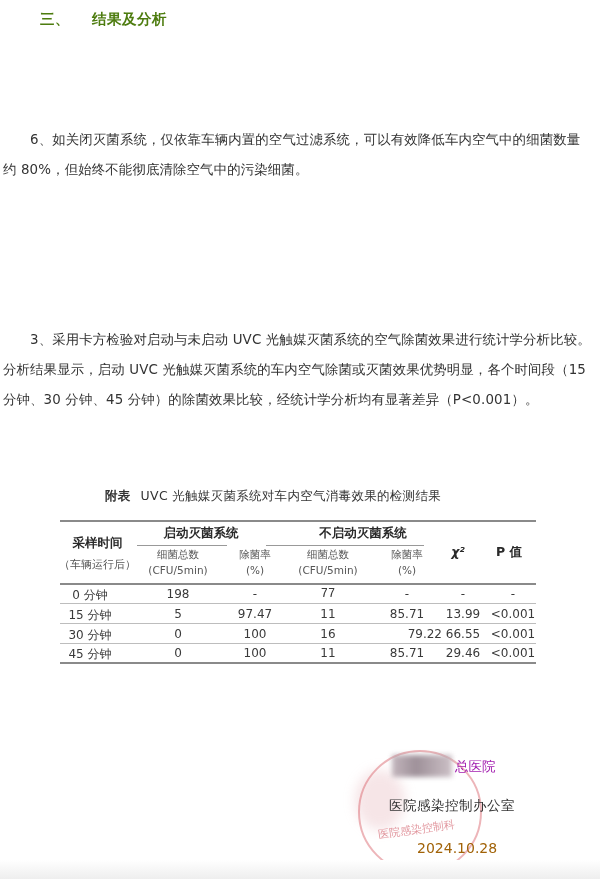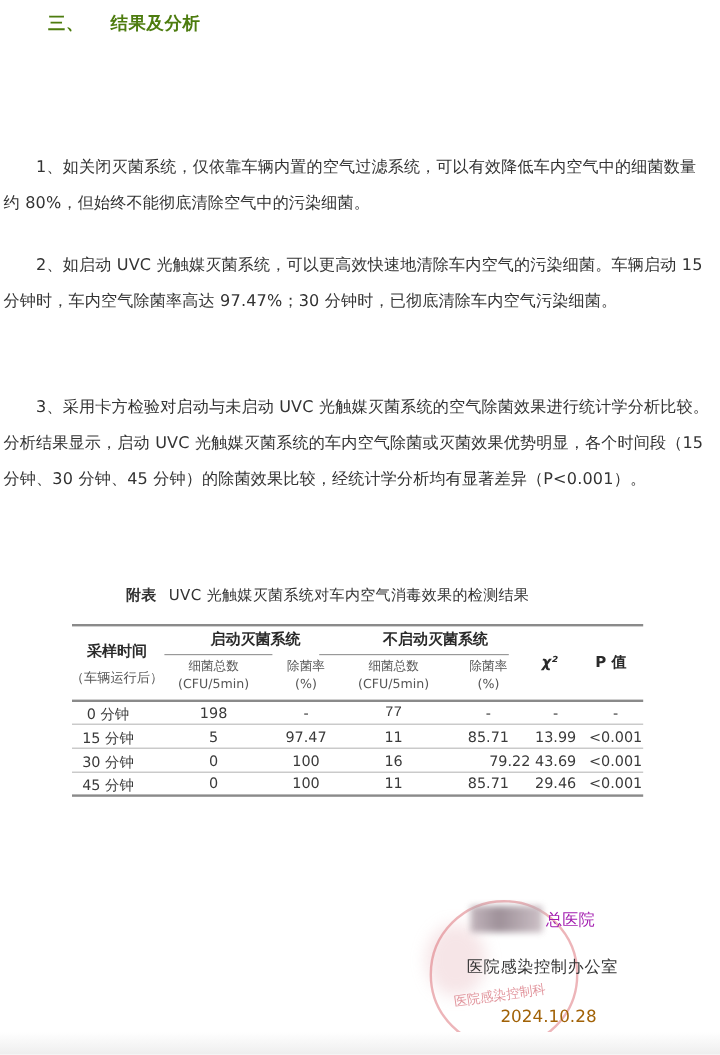--- a/index.html
+++ b/index.html
@@ -72,38 +72,37 @@
 </head>
 <body>
 
 <div class="page">
 
   <div class="section-title">
     <span class="num">三、</span><span>结果及分析</span>
   </div>
 
 
-  <div class="para p1">1、如关闭灭菌系统，仅依靠车辆内置的空气过滤系统，可以有效降低车内空气中的细菌数量约 80%，但始终不能彻底清除空气中的污染细菌。</div>
-  <div class="para p2">2、如启动 UVC 光触媒灭菌系统，可以更高效快速地清除车内空气的污染细菌。车辆启动 15 分钟时，车内空气除菌率高达 97.47%；30 分钟时，已彻底清除车内空气污染细菌。</div>
+  <div class="para p1">6、如关闭灭菌系统，仅依靠车辆内置的空气过滤系统，可以有效降低车内空气中的细菌数量约 80%，但始终不能彻底清除空气中的污染细菌。</div>
   <div class="para p3">3、采用卡方检验对启动与未启动 UVC 光触媒灭菌系统的空气除菌效果进行统计学分析比较。分析结果显示，启动 UVC 光触媒灭菌系统的车内空气除菌或灭菌效果优势明显，各个时间段（15 分钟、30 分钟、45 分钟）的除菌效果比较，经统计学分析均有显著差异（P&lt;0.001）。</div>
 
   <div class="table-caption">
     <span class="tag">附表</span><span>UVC 光触媒灭菌系统对车内空气消毒效果的检测结果</span>
   </div>
 
   <div class="tbl-wrap">
     <div class="rule-top"></div>
     <div class="rule-sub1"></div>
     <div class="rule-sub2"></div>
     <div class="rule-mid"></div>
 
     <div class="cell hdr-main" style="left:0;width:75px;top:15px;">采样时间</div>
     <div class="cell hdr-sub" style="left:-4px;width:83px;top:37px;font-size:11px;">（车辆运行后）</div>
 
-    <div class="cell hdr-main" style="left:78px;width:150px;top:5px;">启动灭菌系统</div>
+    <div class="cell hdr-main" style="left:66px;width:150px;top:5px;">启动灭菌系统</div>
     <div class="cell hdr-main" style="left:228px;width:150px;top:5px;">不启动灭菌系统</div>
 
     <div class="cell hdr-sub" style="left:78px;width:80px;top:28px;">细菌总数</div>
     <div class="cell hdr-sub" style="left:78px;width:80px;top:44px;">(CFU/5min)</div>
     <div class="cell hdr-sub" style="left:160px;width:70px;top:28px;">除菌率</div>
     <div class="cell hdr-sub" style="left:160px;width:70px;top:44px;">(%)</div>
 
     <div class="cell hdr-sub" style="left:228px;width:80px;top:28px;">细菌总数</div>
     <div class="cell hdr-sub" style="left:228px;width:80px;top:44px;">(CFU/5min)</div>
     <div class="cell hdr-sub" style="left:312px;width:70px;top:28px;">除菌率</div>
@@ -133,21 +132,21 @@
       <div class="cell body-cell" style="left:312px;width:70px;top:87px;">85.71</div>
       <div class="cell body-cell" style="left:378px;width:50px;top:87px;">13.99</div>
       <div class="cell body-cell" style="left:428px;width:50px;top:87px;">&lt;0.001</div>
     </div>
     <div>
       <div class="cell body-cell" style="left:0;width:60px;top:107px;">30 分钟</div>
       <div class="cell body-cell" style="left:78px;width:80px;top:107px;">0</div>
       <div class="cell body-cell" style="left:160px;width:70px;top:107px;">100</div>
       <div class="cell body-cell" style="left:228px;width:80px;top:107px;">16</div>
       <div class="cell body-cell" style="left:312px;width:70px;top:107px;text-align:right;">79.22</div>
-      <div class="cell body-cell" style="left:378px;width:50px;top:107px;">43.69</div>
+      <div class="cell body-cell" style="left:378px;width:50px;top:107px;">66.55</div>
       <div class="cell body-cell" style="left:428px;width:50px;top:107px;">&lt;0.001</div>
     </div>
     <div>
       <div class="cell body-cell" style="left:0;width:60px;top:126px;">45 分钟</div>
       <div class="cell body-cell" style="left:78px;width:80px;top:126px;">0</div>
       <div class="cell body-cell" style="left:160px;width:70px;top:126px;">100</div>
       <div class="cell body-cell" style="left:228px;width:80px;top:126px;">11</div>
       <div class="cell body-cell" style="left:312px;width:70px;top:126px;">85.71</div>
       <div class="cell body-cell" style="left:378px;width:50px;top:126px;">29.46</div>
       <div class="cell body-cell" style="left:428px;width:50px;top:126px;">&lt;0.001</div>

